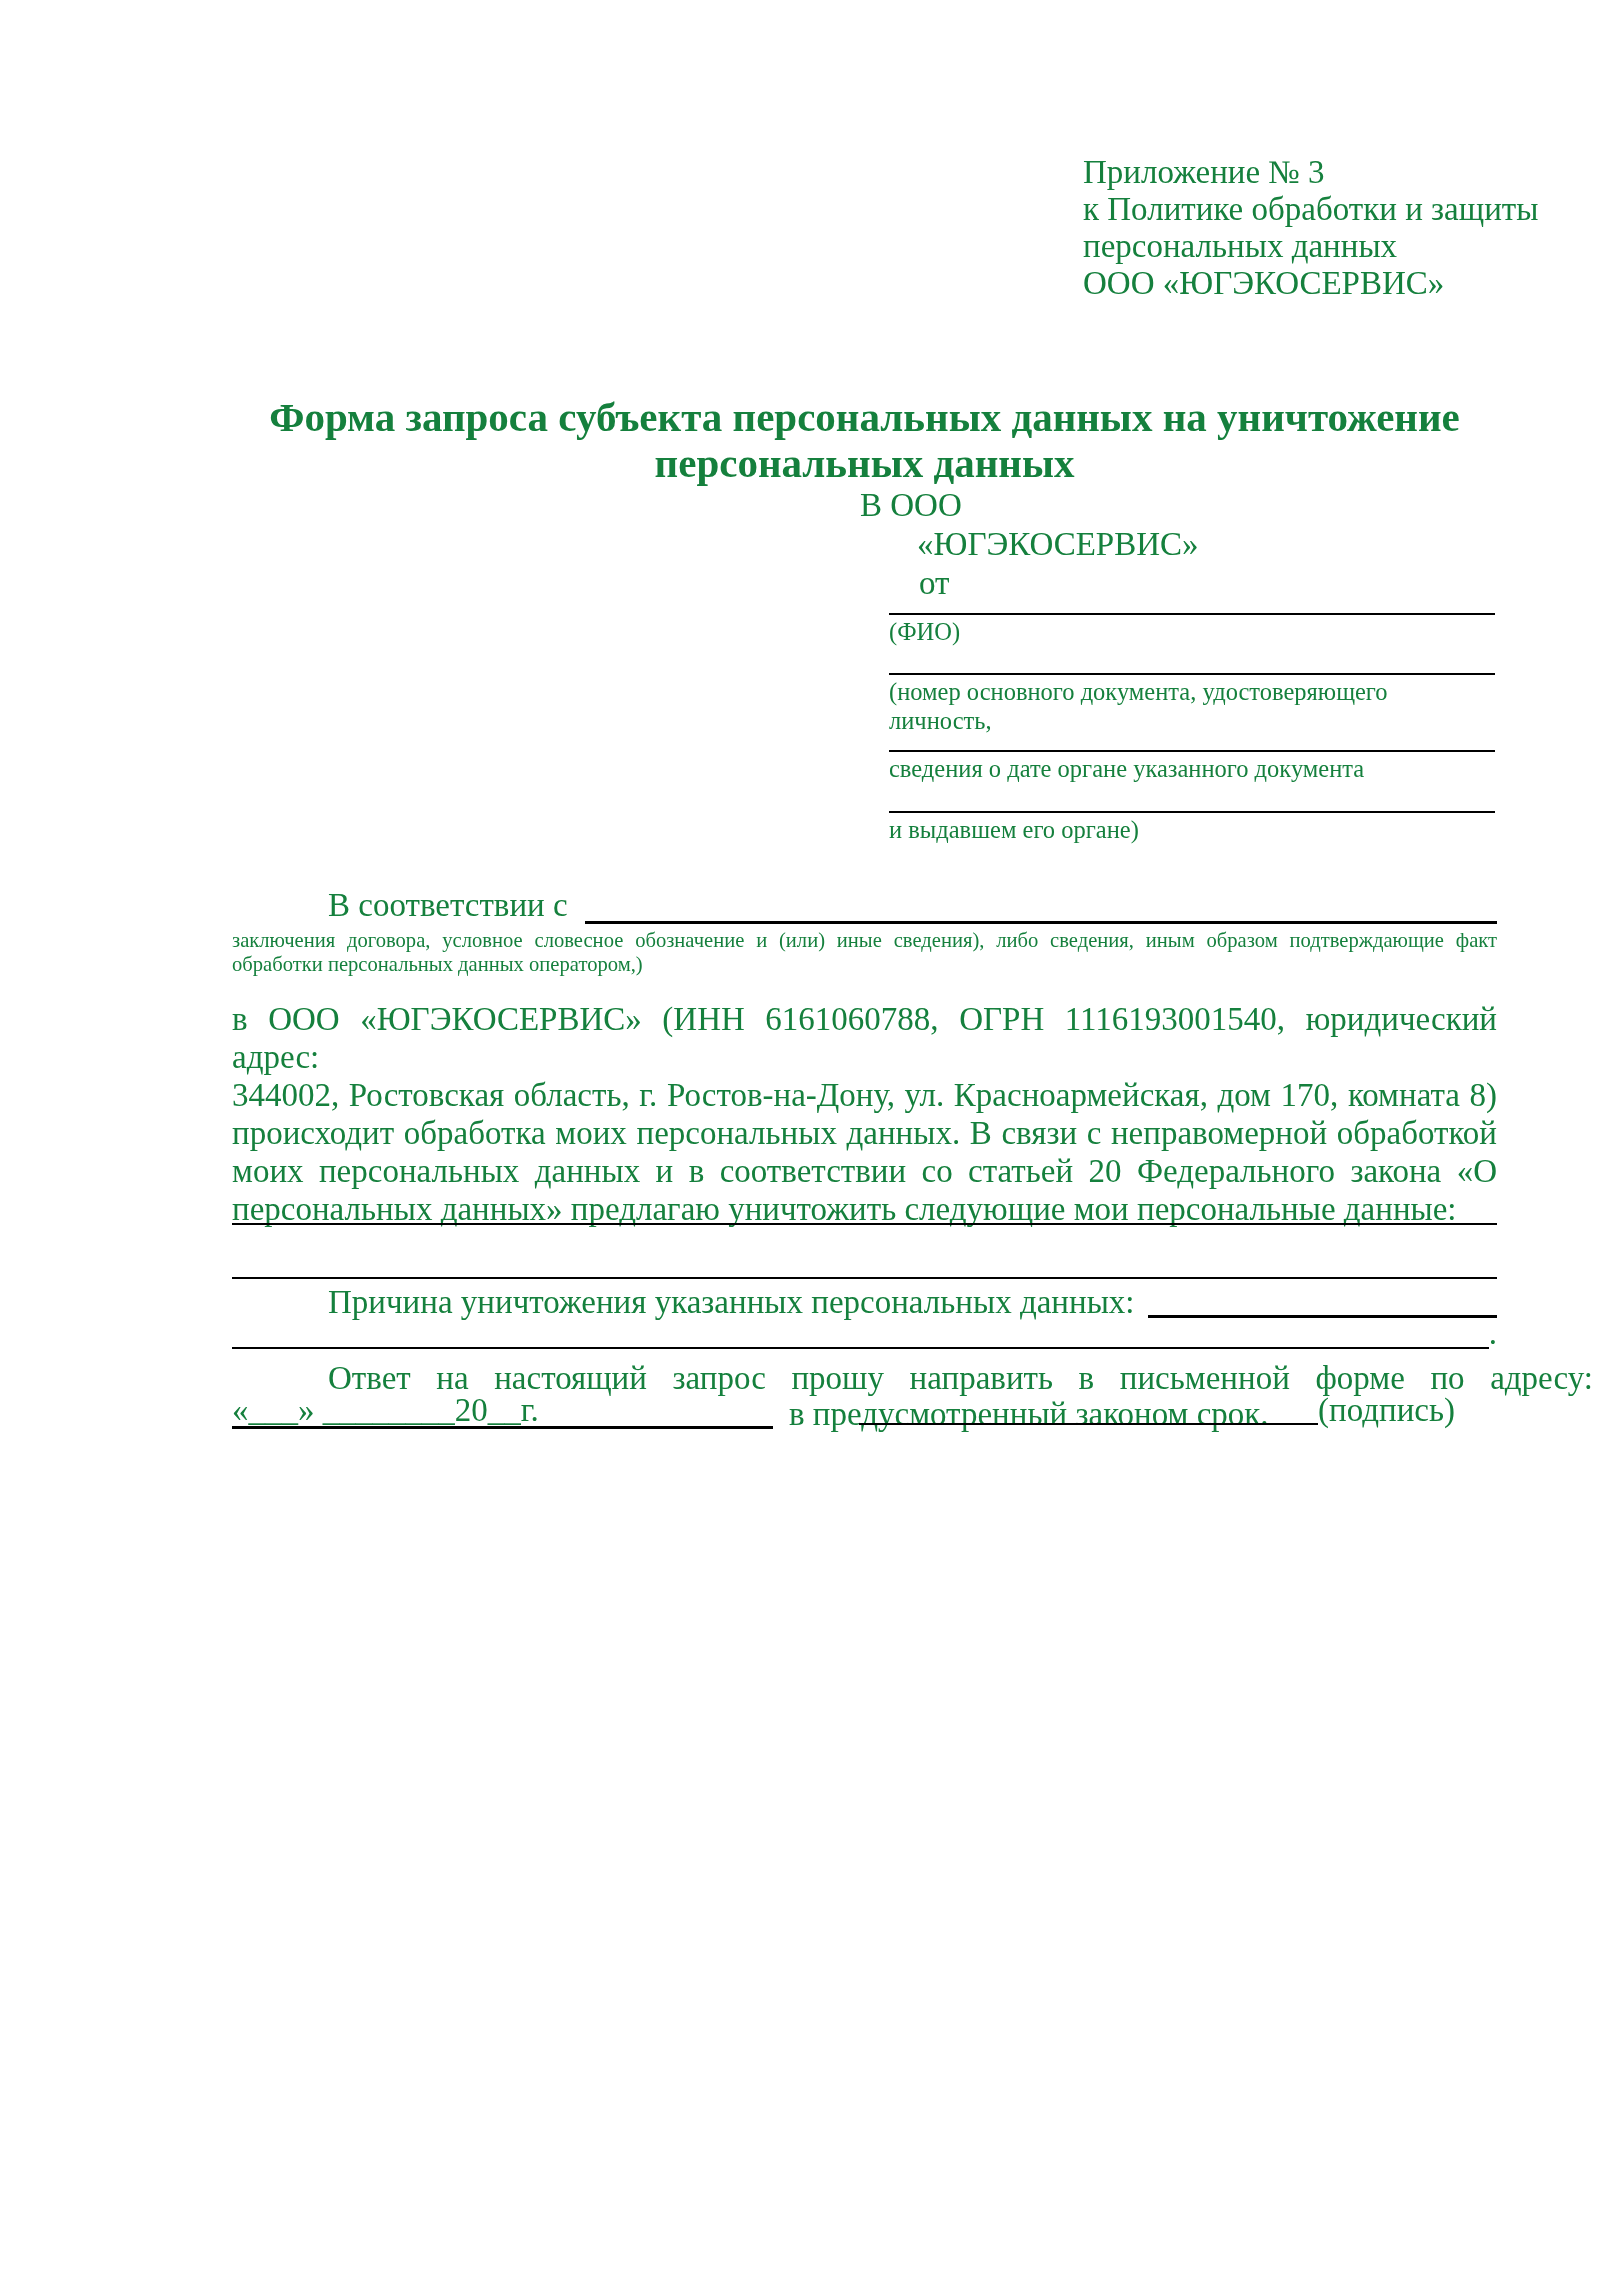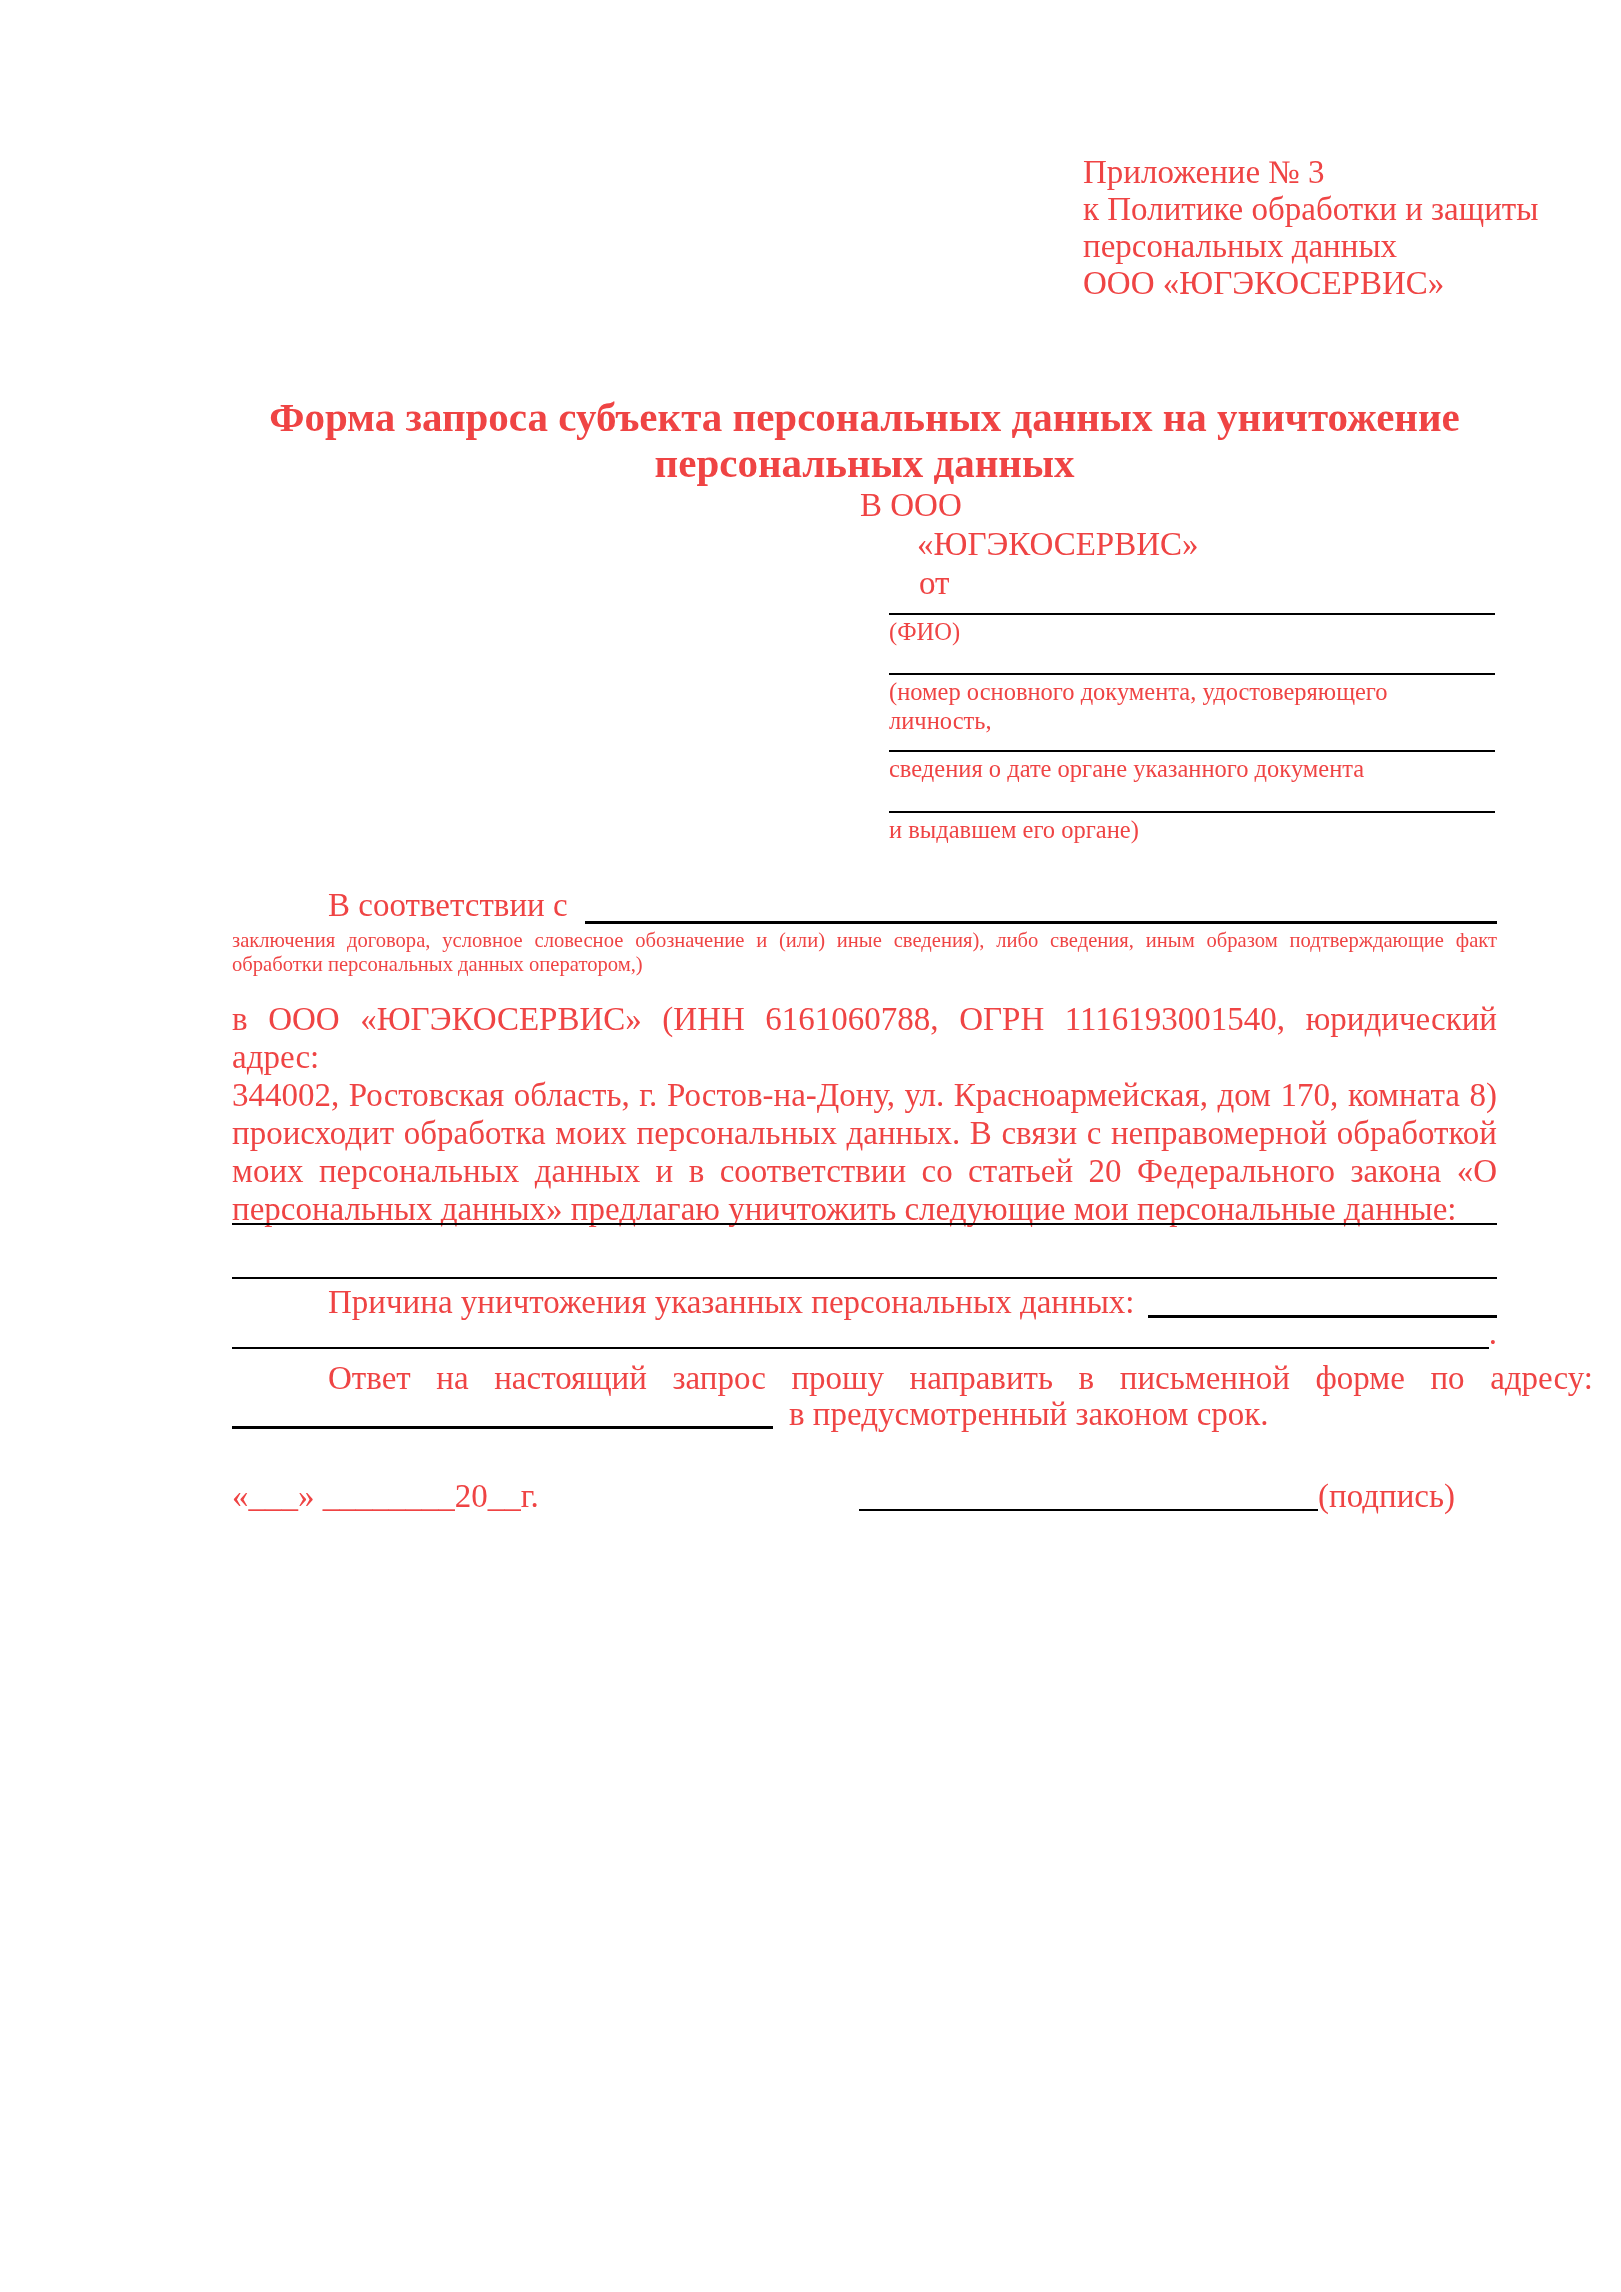--- a/index.html
+++ b/index.html
@@ -1,21 +1,21 @@
 <!DOCTYPE html>
 <html><head>
 <meta charset="utf-8">
 <style>
   html,body{margin:0;padding:0;background:#888;}
   .page{
     position:relative;
     width:1621px;height:2293px;
     background:#ffffff;
     font-family:"Liberation Serif","DejaVu Serif",serif;
-    color:#ef4444;
+    color:#15803d;
     overflow:hidden;
   }
   .abs{position:absolute;}
   .body-text{font-size:33px;line-height:38px;}
   .small-text{font-size:20.6px;line-height:23.5px;}
   .caption-text{font-size:24.5px;line-height:29px;}
 
   
   .appendix{left:1083px;top:154px;width:461px;font-size:33px;line-height:37px;}
 
@@ -109,21 +109,21 @@
     <span>.</span>
   </div>
 
   <div class="abs row body-text note-l1" style="top:1359px;">Ответ на настоящий запрос прошу направить в письменной форме по адресу:</div>
 
   <div class="abs row flexrow body-text" style="top:1396px;height:37px;gap:16px;">
     <div class="fill-fixed" style="width:541px;margin-bottom:3.9px;"></div>
     <span>в предусмотренный законом срок.</span>
   </div>
 
-  <div class="abs row flexrow body-text" style="top:1478px;height:37px;">
+  <div class="abs row flexrow body-text" style="top:1392px;height:37px;">
     <span>«___» ________20__г.</span>
     <div style="flex:1 1 auto;"></div>
     <div class="fill-fixed" style="width:459px;margin-bottom:3.9px;border-bottom-width:2.9px;"></div>
     <span style="margin-right:42px;">(подпись)</span>
   </div>
 
 </div>
 
 
 </body></html>

